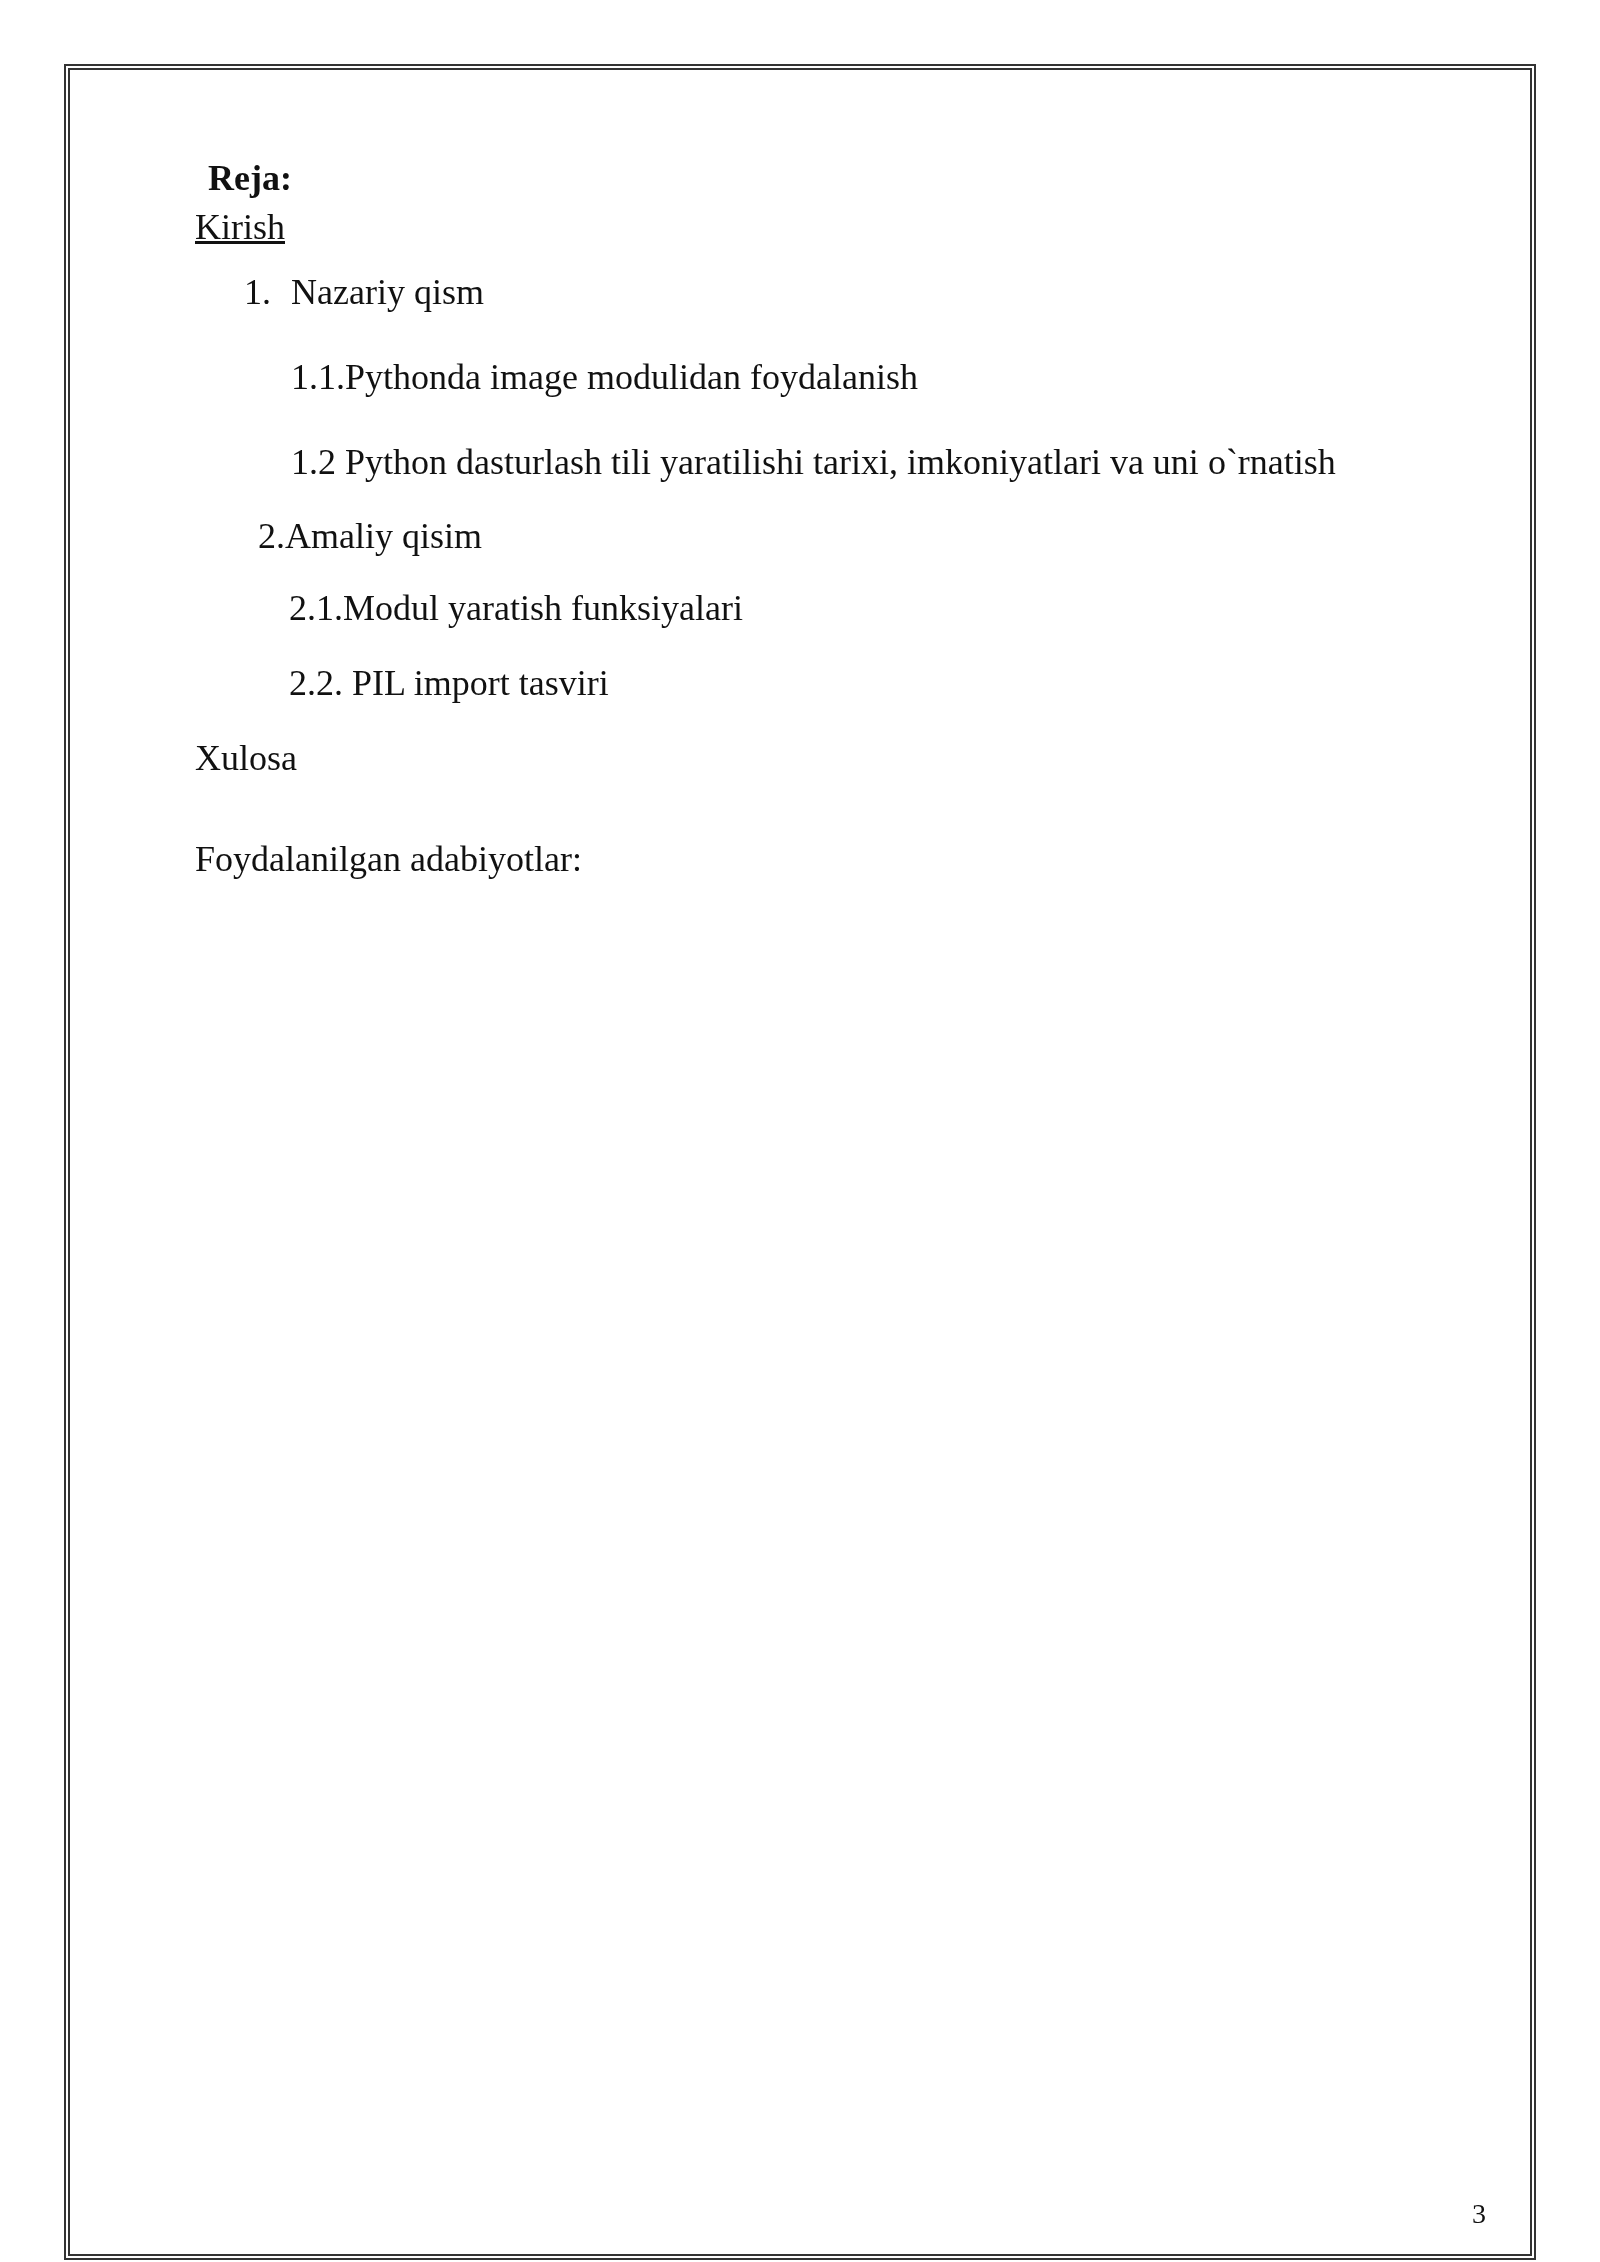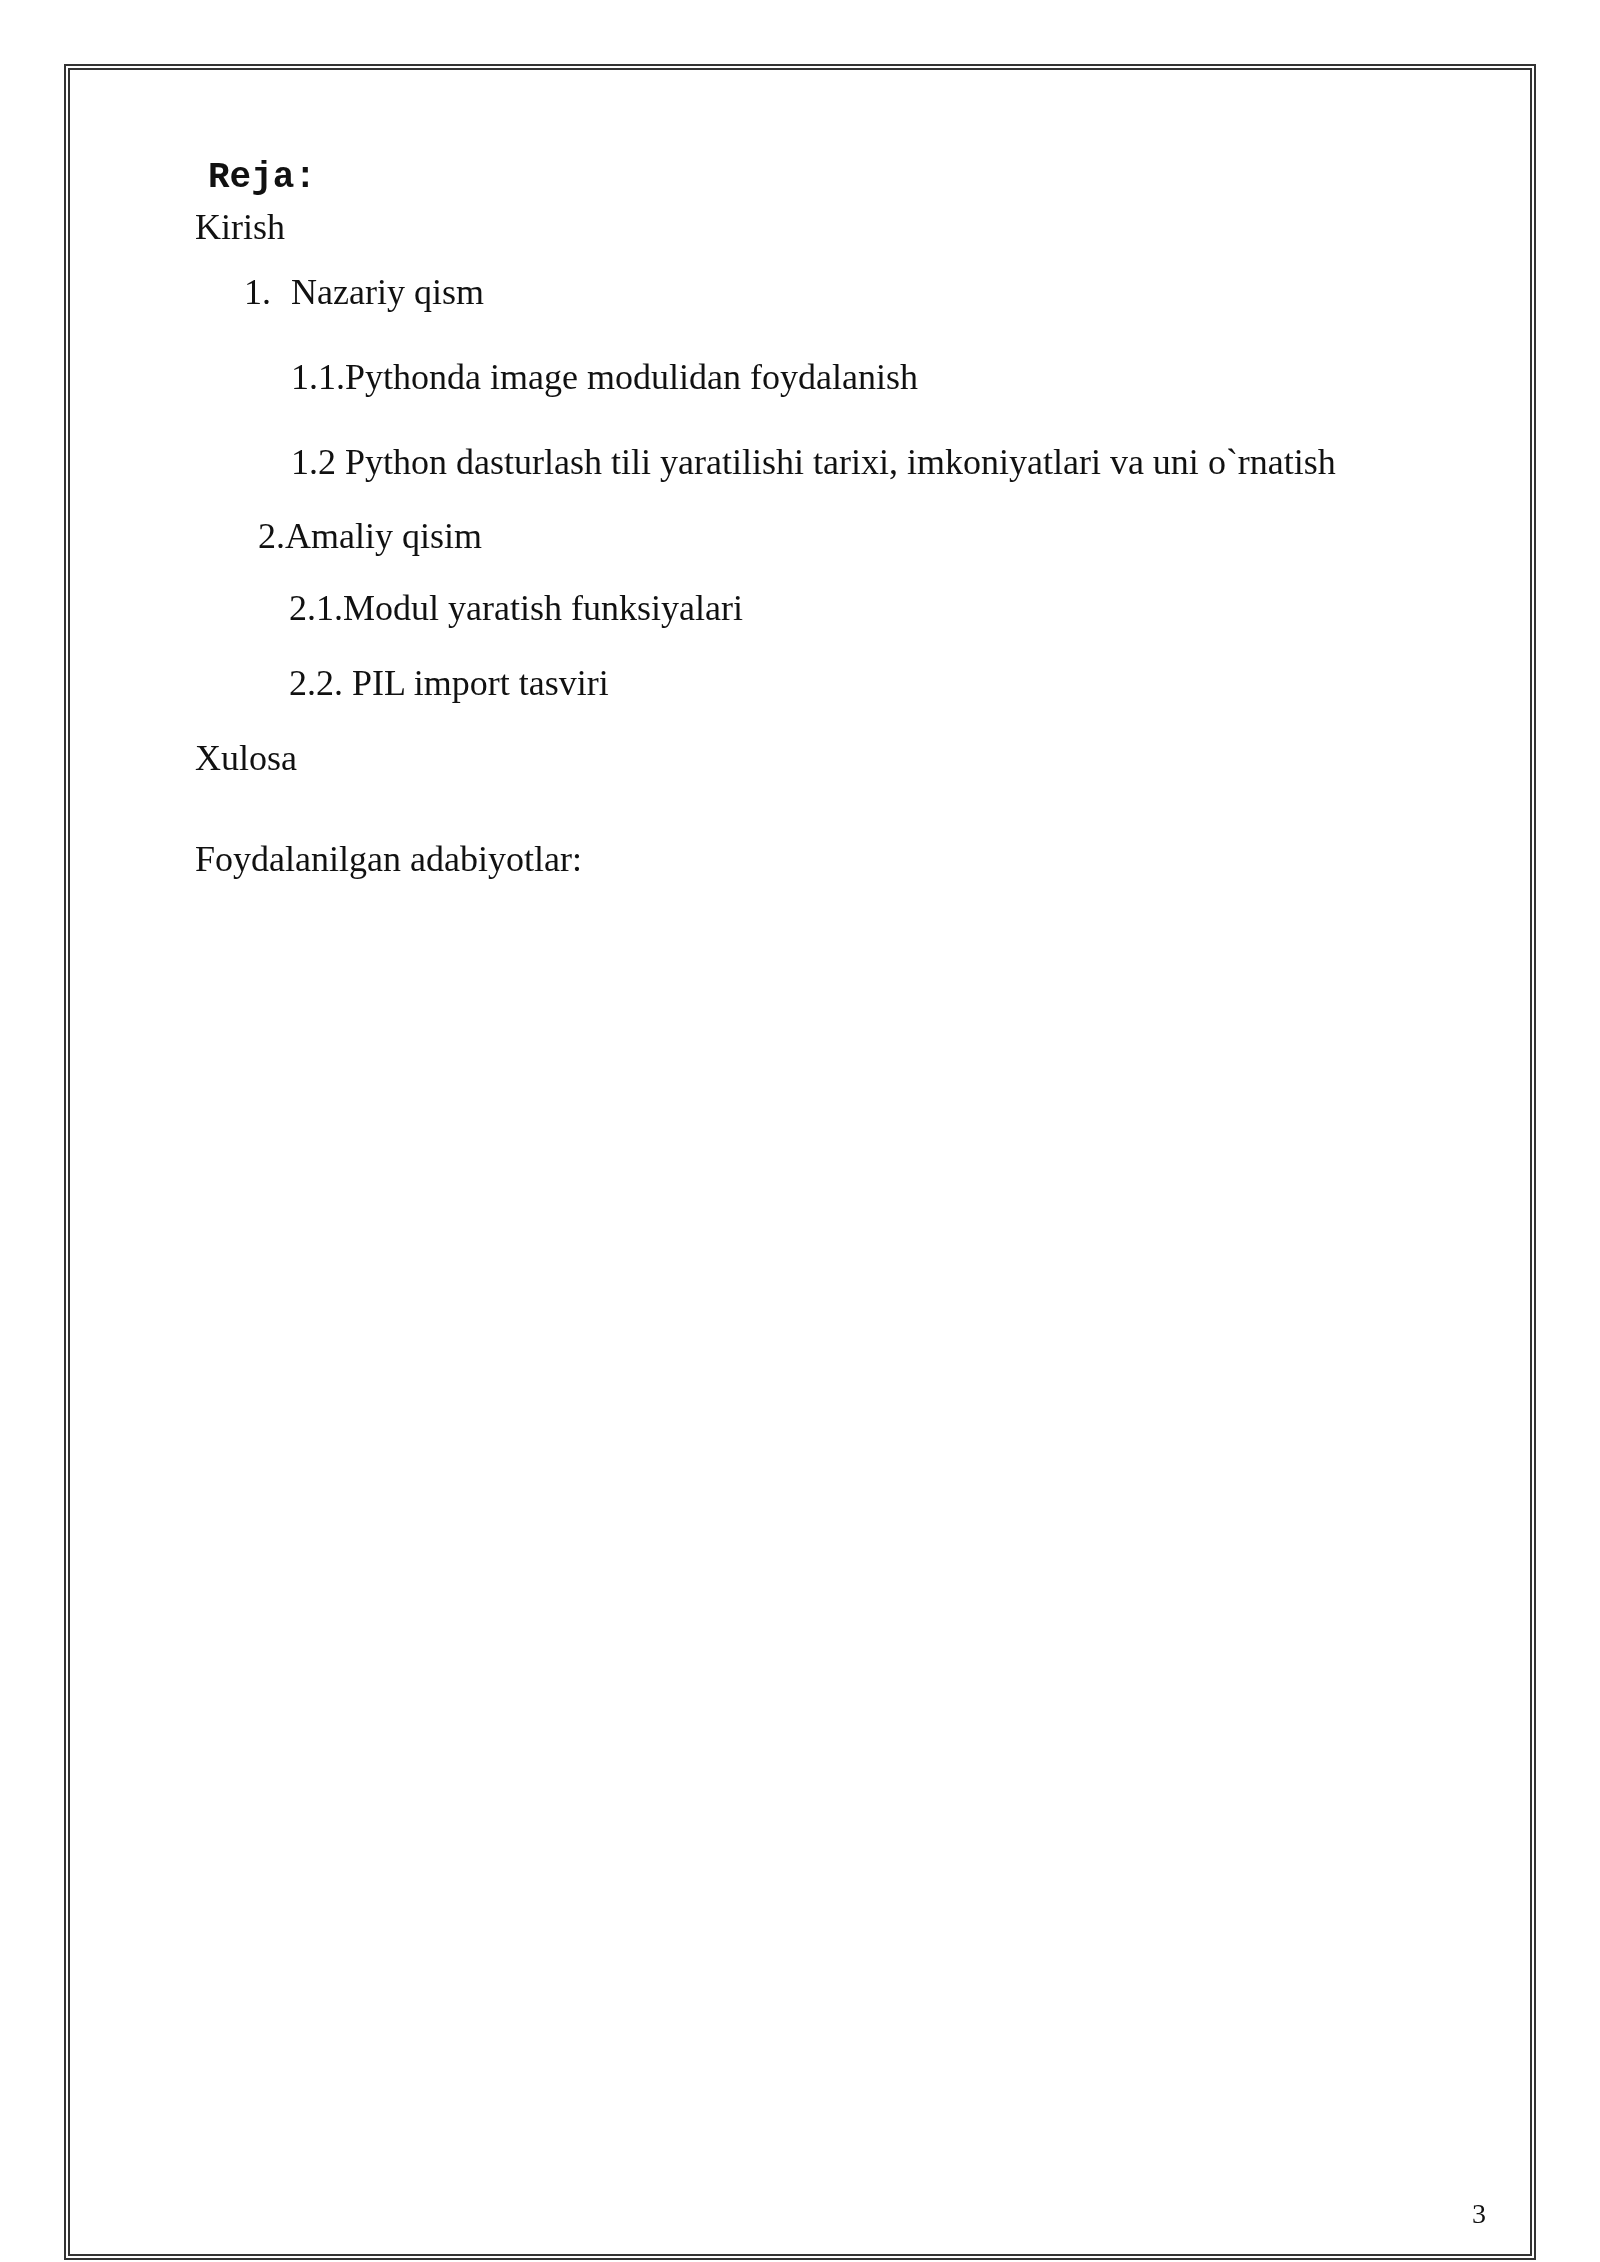--- a/index.html
+++ b/index.html
@@ -25,37 +25,36 @@
       border: 6px double #333333;
     }
     .line {
       position: absolute;
       font-size: 36px;
       line-height: 1;
       white-space: nowrap;
     }
     .heading {
       font-weight: bold;
-      font-family: Liberation Mono, monospace;
     }
     .page-number {
       position: absolute;
       font-size: 28px;
       line-height: 1;
       white-space: nowrap;
     }
   </style>
 </head>
 <body>
 
 <div class="page-border"></div>
 
 <div class="line heading" style="left:208px; top:160px;">Reja:</div>
 
-<div class="line" style="left:195px; top:209px;">Kirish</div>
+<div class="line" style="left:195px; top:209px;text-decoration:underline;">Kirish</div>
 
 <div class="line" style="left:244px; top:274px;">1.</div>
 <div class="line" style="left:291px; top:274px;text-align:right;">Nazariy qism</div>
 
 <div class="line" style="left:291px; top:359px;">1.1.Pythonda image modulidan foydalanish</div>
 
 <div class="line" style="left:291px; top:444px;">1.2 Python dasturlash tili yaratilishi tarixi, imkoniyatlari va uni o`rnatish</div>
 
 <div class="line" style="left:258px; top:518px;">2.Amaliy qisim</div>
 

